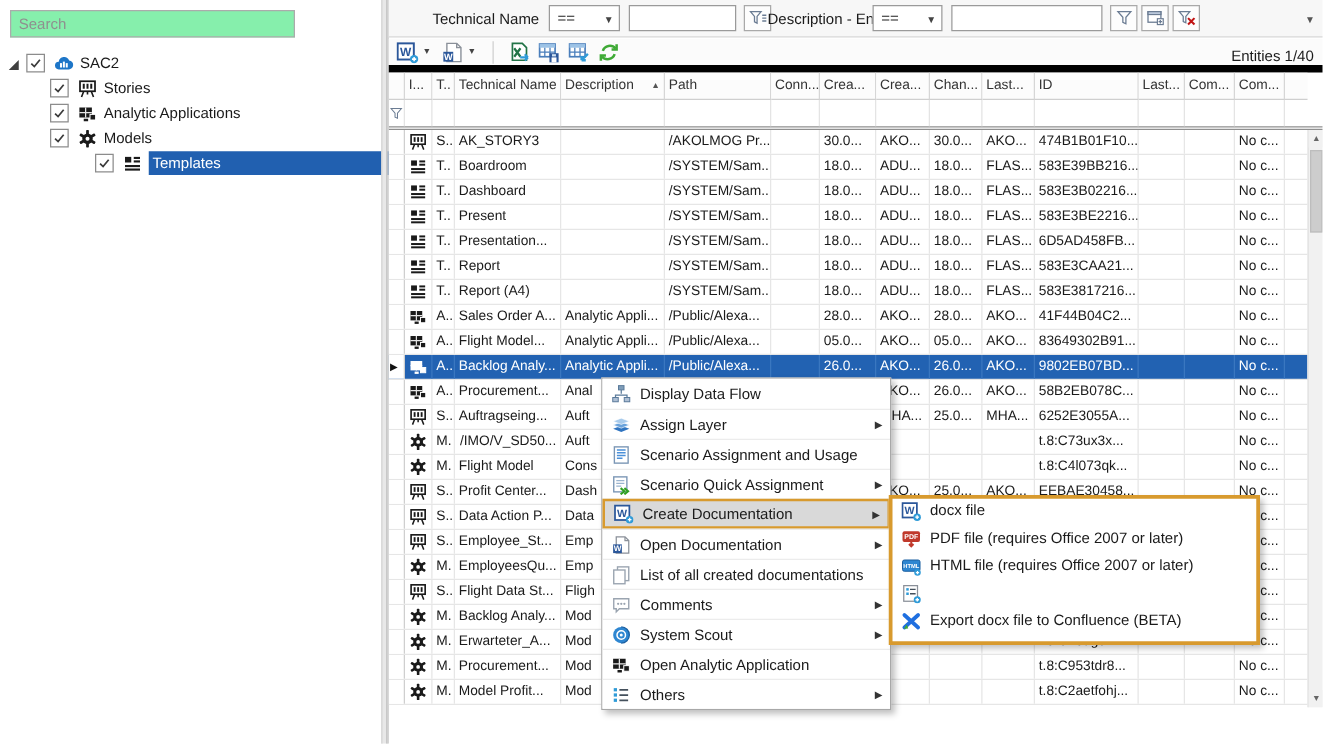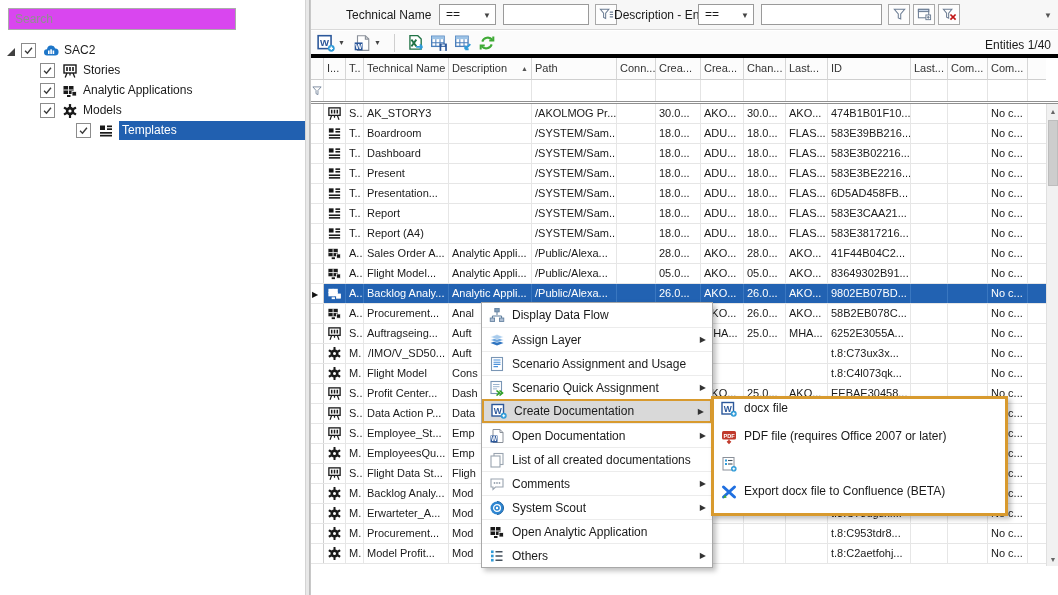--- a/index.html
+++ b/index.html
@@ -4,21 +4,21 @@
 <style>
   html,body{margin:0;padding:0;}
   body{width:1058px;height:595px;position:relative;overflow:hidden;background:#fff;
        font-family:"Liberation Sans",sans-serif;color:#1a1a1a;}
   .ic{display:inline-block;width:16px;height:16px;vertical-align:middle;}
 
   
   .sidebar{position:absolute;left:0;top:0;width:305px;height:595px;background:#fff;}
   .search{position:absolute;left:8px;top:8px;width:228px;height:22px;}
   .search input{width:100%;height:100%;box-sizing:border-box;border:1px solid #ababab;
-    padding:0 6px;font:12px "Liberation Sans",sans-serif;color:#333;outline:none;background:#d946ef;}
+    padding:0 6px;font:12px "Liberation Sans",sans-serif;color:#333;outline:none;background:#86efac;}
   .search input::placeholder{color:#8f8f8f;}
   .trow{position:absolute;height:19px;display:flex;align-items:center;font-size:12px;white-space:nowrap;}
   .texp{width:12px;height:12px;margin-right:5px;position:relative;flex:none;}
   .texp::after{content:'';position:absolute;right:1px;bottom:1px;
     border-left:8px solid transparent;border-bottom:8px solid #404040;}
   .cb{width:13px;height:13px;border:1px solid #8c8c8c;background:#fff;display:inline-flex;
       align-items:center;justify-content:center;margin-right:6px;flex:none;box-sizing:content-box;}
   .cb .ic{width:11px;height:11px;}
   .ticon{width:17px;height:17px;margin-right:5px;display:inline-flex;align-items:center;justify-content:center;flex:none;}
   .ticon .ic{width:16px;height:16px;}
@@ -40,21 +40,21 @@
   .finput{position:absolute;top:4px;height:21px;box-sizing:border-box;border:1px solid #9a9a9a;
     font:12px "Liberation Sans",sans-serif;padding:0 4px;outline:none;}
   #finput1{left:192px;width:86px;} #finput2{left:450px;width:121px;}
   .fbtns{position:absolute;top:4px;display:flex;gap:3px;}
   #fbtns1{left:284px;} #fbtns2{left:577px;}
   .fbtn{width:22px;height:21px;border:1px solid #a9a9a9;background:#fdfdfd;display:inline-flex;
     align-items:center;justify-content:center;box-sizing:border-box;}
   .fbtn .ic{width:15px;height:15px;}
   .fcollapse{position:absolute;right:7px;top:11px;font-size:8px;color:#555;}
 
-  .tbar{position:absolute;left:0;top:31px;width:748px;height:27px;border-bottom:4px solid #000000;
+  .tbar{position:absolute;left:0;top:31px;width:748px;height:27px;border-bottom:6px solid #000000;
     display:flex;align-items:center;padding-left:3px;box-sizing:border-box;background:#fbfbfb;}
   .tbtn{width:24px;height:22px;display:inline-flex;align-items:center;justify-content:center;}
   .tbtn .ic{width:18px;height:18px;}
   .tcaret{font-size:7px;color:#444;margin-right:5px;}
   .tsep{width:1px;height:18px;background:#cfcfcf;margin:0 8px;}
   .entities{position:absolute;right:8px;top:7px;font-size:12px;color:#1a1a1a;}
 
   
   .grid{position:absolute;left:0;top:58px;width:748px;height:508px;overflow:hidden;font-size:11px;}
   .ghead{display:flex;height:22px;}
@@ -1083,20 +1083,28 @@
       <span class="micon">
         <svg class="ic" viewBox="0 0 16 16">
           <use href="#sym-pdf" xlink:href="#sym-pdf"></use>
         </svg>
       </span>
       <span class="mlabel">PDF file (requires Office 2007 or later)</span>
     </div>
     <div class="sitem">
       <span class="micon">
         <svg class="ic" viewBox="0 0 16 16">
+          <use href="#sym-html" xlink:href="#sym-html"></use>
+        </svg>
+      </span>
+      <span class="mlabel">HTML file (requires Office 2007 or later)</span>
+    </div>
+    <div class="sitem">
+      <span class="micon">
+        <svg class="ic" viewBox="0 0 16 16">
           <use href="#sym-docx-pdf" xlink:href="#sym-docx-pdf"></use>
         </svg>
       </span>
     </div>
     <div class="sitem">
       <span class="micon">
         <svg class="ic" viewBox="0 0 16 16">
           <use href="#sym-confluence" xlink:href="#sym-confluence"></use>
         </svg>
       </span>

